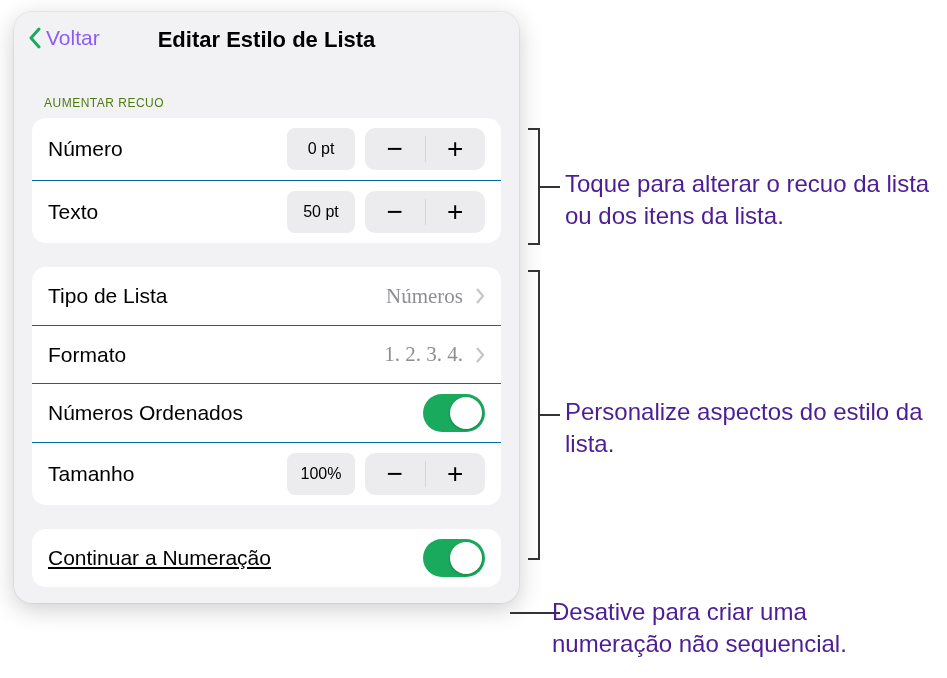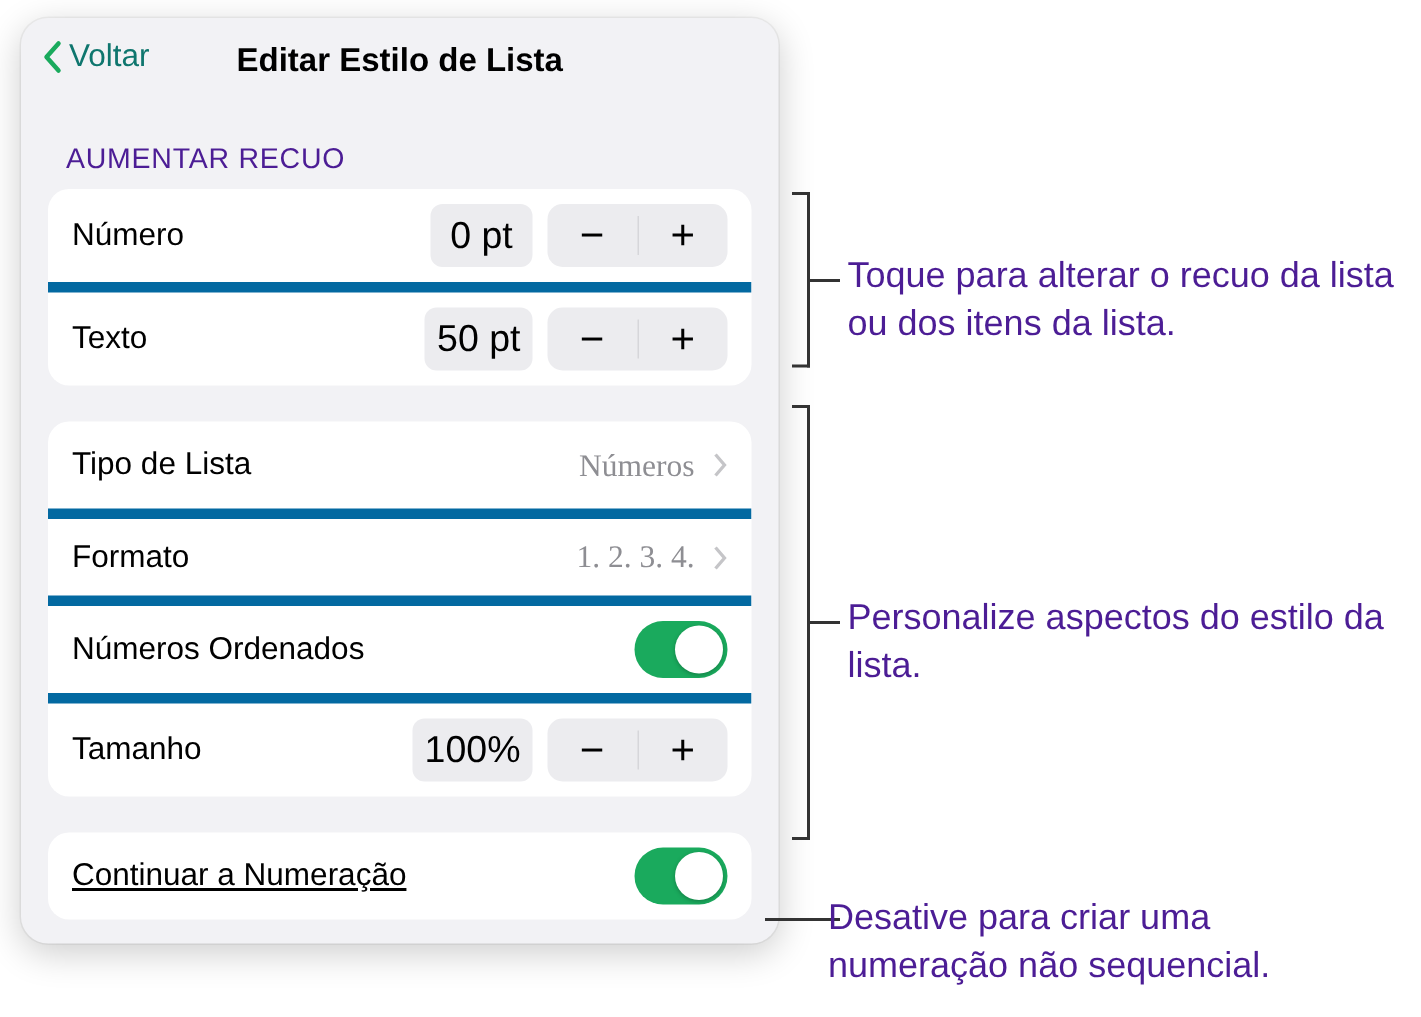--- a/index.html
+++ b/index.html
@@ -43,53 +43,53 @@
     display:flex;
     align-items:center;
     justify-content:center;
   }
   .back {
     position:absolute;
     left: 14px;
     top: 14px;
     display:flex;
     align-items:center;
-    color:#0f766e;
+    color:#8b5cf6;
     font-size:21px;
     cursor:pointer;
   }
   .back-chevron {
     width: 14px; height: 22px;
     margin-right: 4px;
   }
   .title {
     font-size: 22px;
     font-weight: 600;
     color:#000;
     text-align:right;
   }
   .section-header {
     padding: 28px 30px 8px 30px;
-    font-size: 19px;
+    font-size: 12px;
     letter-spacing: 0.5px;
-    color:#4c1d95;
+    color:#4d7c0f;
     text-transform: uppercase;
   }
   .group {
     margin: 0 18px 24px 18px;
     background:#fff;
     border-radius: 14px;
     overflow:hidden;
   }
   .row {
     display:flex;
     align-items:center;
     padding: 10px 16px;
     min-height: 58px;
-    border-top: 7px solid #0369a1;
+    border-top: 1px solid #0369a1;
   }
   .row:first-child { border-top: none; align-items: center; }
   .row-label {
     flex: 1;
     font-size: 21px;
     color:#000;
   }
   .row-value {
     font-size: 21px;
     color:#8e8e93;
@@ -97,21 +97,21 @@
     font-family: Liberation Serif, serif;
   }
   .value-box {
     min-width: 68px;
     height: 42px;
     border-radius: 8px;
     background:#ececef;
     display:flex;
     align-items:center;
     justify-content:center;
-    font-size: 25px;
+    font-size: 16px;
     color:#000;
     margin-right: 10px;
     padding: 0 8px;
   }
   .stepper {
     width: 120px;
     height: 42px;
     border-radius: 10px;
     background:#ececef;
     display:flex;

